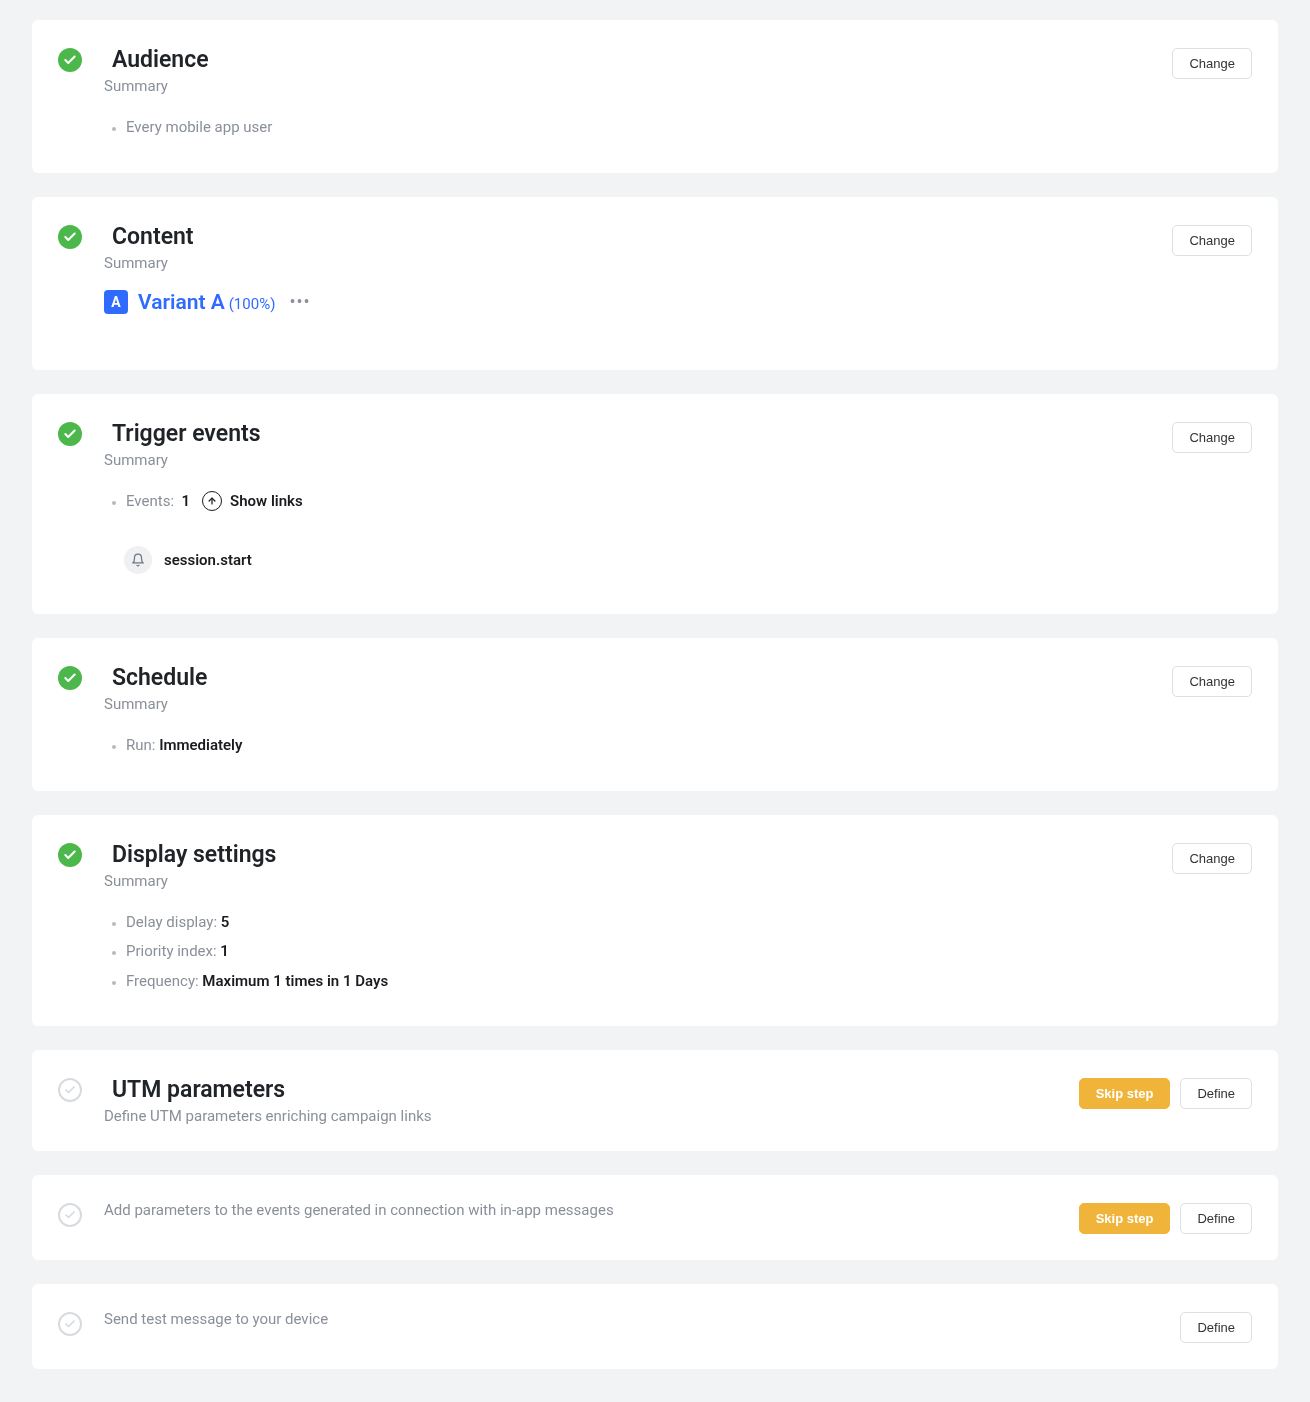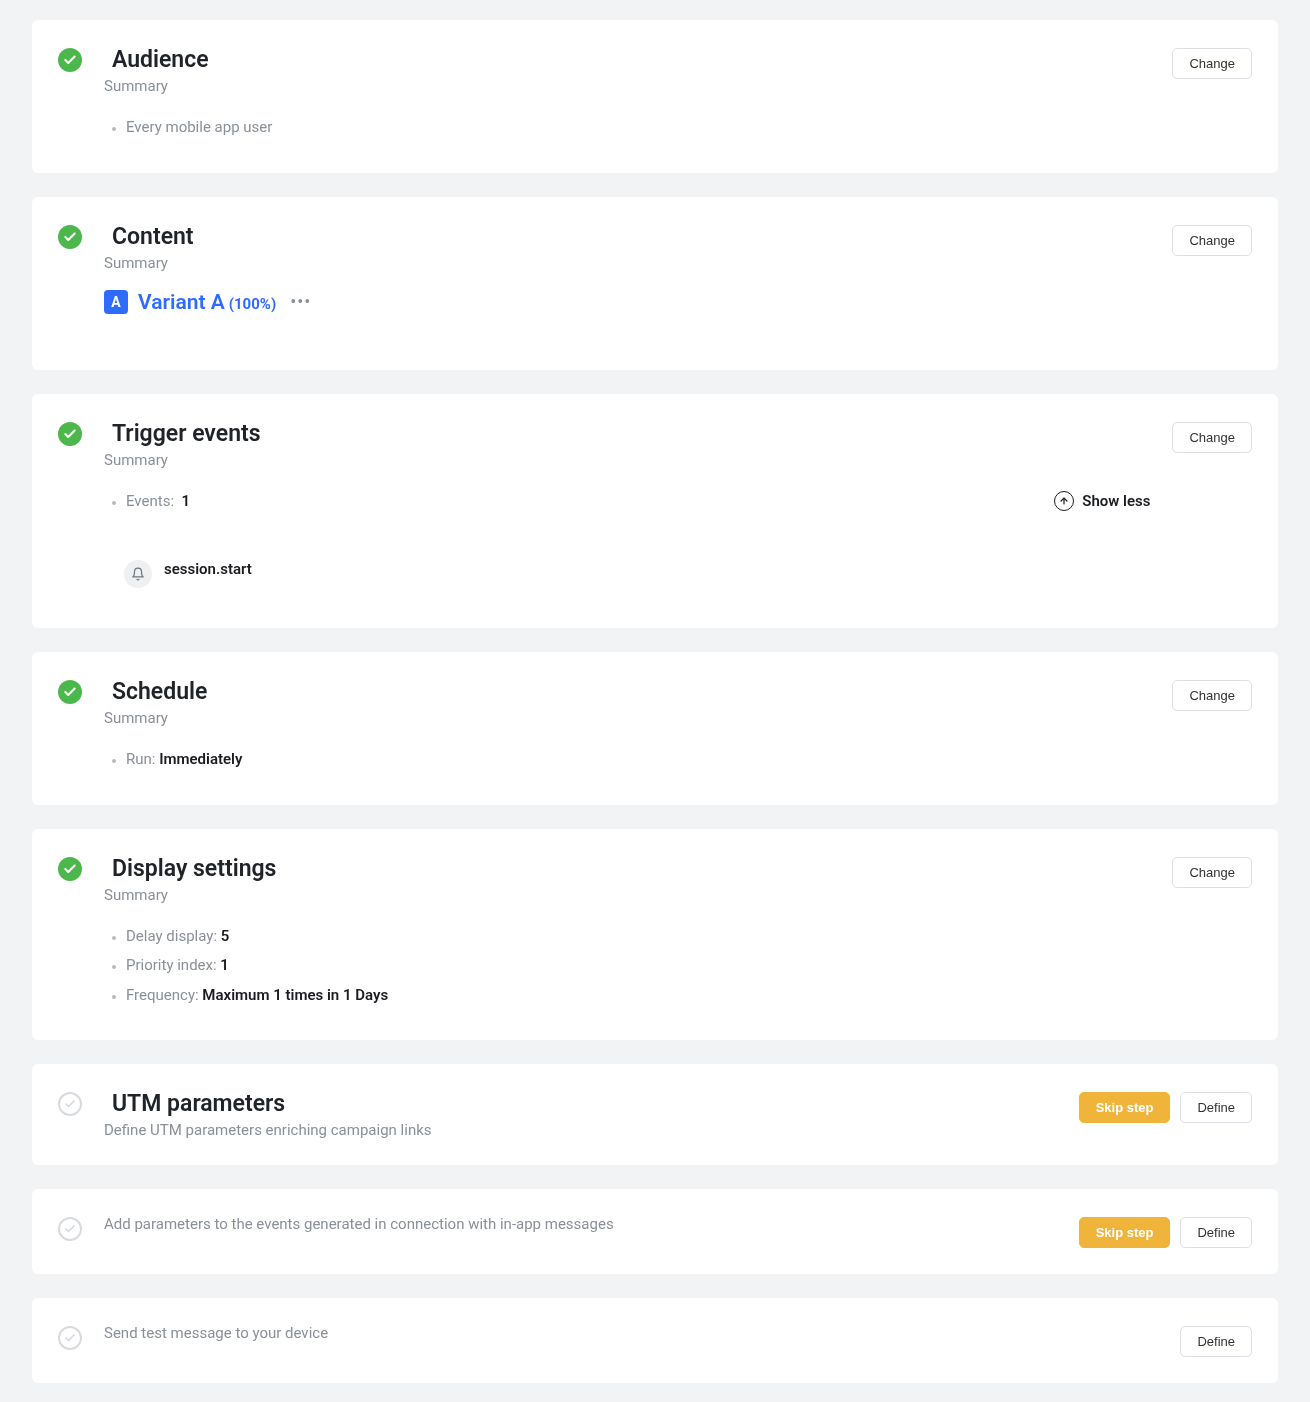--- a/index.html
+++ b/index.html
@@ -112,54 +112,53 @@
     height: 24px;
     display: inline-flex;
     align-items: center;
     justify-content: center;
   }
   .variant-label {
     color: #2f6bff;
     font-weight: 600;
     font-size: 21px;
   }
-  .variant-pct { color: #2f6bff; font-weight: 700; font-size: 15px; }
+  .variant-pct { color: #2f6bff; font-weight: 400; font-size: 15px; }
   .dots {
     color: #8a9099;
     font-size: 18px;
     letter-spacing: 1px;
     cursor: pointer;
     padding: 0 4px;
     line-height: 1;
   }
   .event-line {
     display: flex;
     align-items: center;
     gap: 12px;
-    justify-content: space-between;
   }
   .showless {
     display: inline-flex;
     align-items: center;
     gap: 8px;
     cursor: pointer;
     color: #1a1c20;
     font-weight: 600;
     font-size: 15px;
   }
   .showless .circ {
     width: 20px; height: 20px; border: 1.5px solid #1a1c20; border-radius: 50%;
     display: inline-flex; align-items: center; justify-content: center;
   }
   .showless .circ svg { width: 10px; height: 10px; }
   .event-item {
     display: flex;
-    align-items: flex-start;
+    align-items: center;
     gap: 12px;
-    margin-top: 44px;
+    margin-top: 30px;
     margin-left: 20px;
   }
   .event-icon {
     width: 28px; height: 28px; border-radius: 50%; background: #eef0f2;
     display: inline-flex; align-items: center; justify-content: center;
   }
   .event-icon svg { width: 14px; height: 14px; }
   .event-name { font-size: 15px; font-weight: 600; color: #1a1c20; }
 </style>
 </head>
@@ -230,21 +229,21 @@
               <span>Events:</span>
               &nbsp;<span class="strong-val">1</span>
             </span>
             <span class="showless">
               <span class="circ">
                 <svg viewBox="0 0 24 24" fill="none" stroke="#1a1c20" stroke-width="3" stroke-linecap="round" stroke-linejoin="round">
                     <line x1="12" y1="19" x2="12" y2="5"></line>
                     <polyline points="5 12 12 5 19 12"></polyline>
                   </svg>
               </span>
-              <span>Show less</span>
+              <span>Show links</span>
             </span>
           </span>
         </li>
       </ul>
       <div class="event-item">
         <span class="event-icon">
           <svg viewBox="0 0 24 24" fill="none" stroke="#6c7581" stroke-width="2" stroke-linecap="round" stroke-linejoin="round">
               <path d="M18 8a6 6 0 0 0-12 0c0 7-3 9-3 9h18s-3-2-3-9"></path>
               <path d="M13.73 21a2 2 0 0 1-3.46 0"></path>
             </svg>

